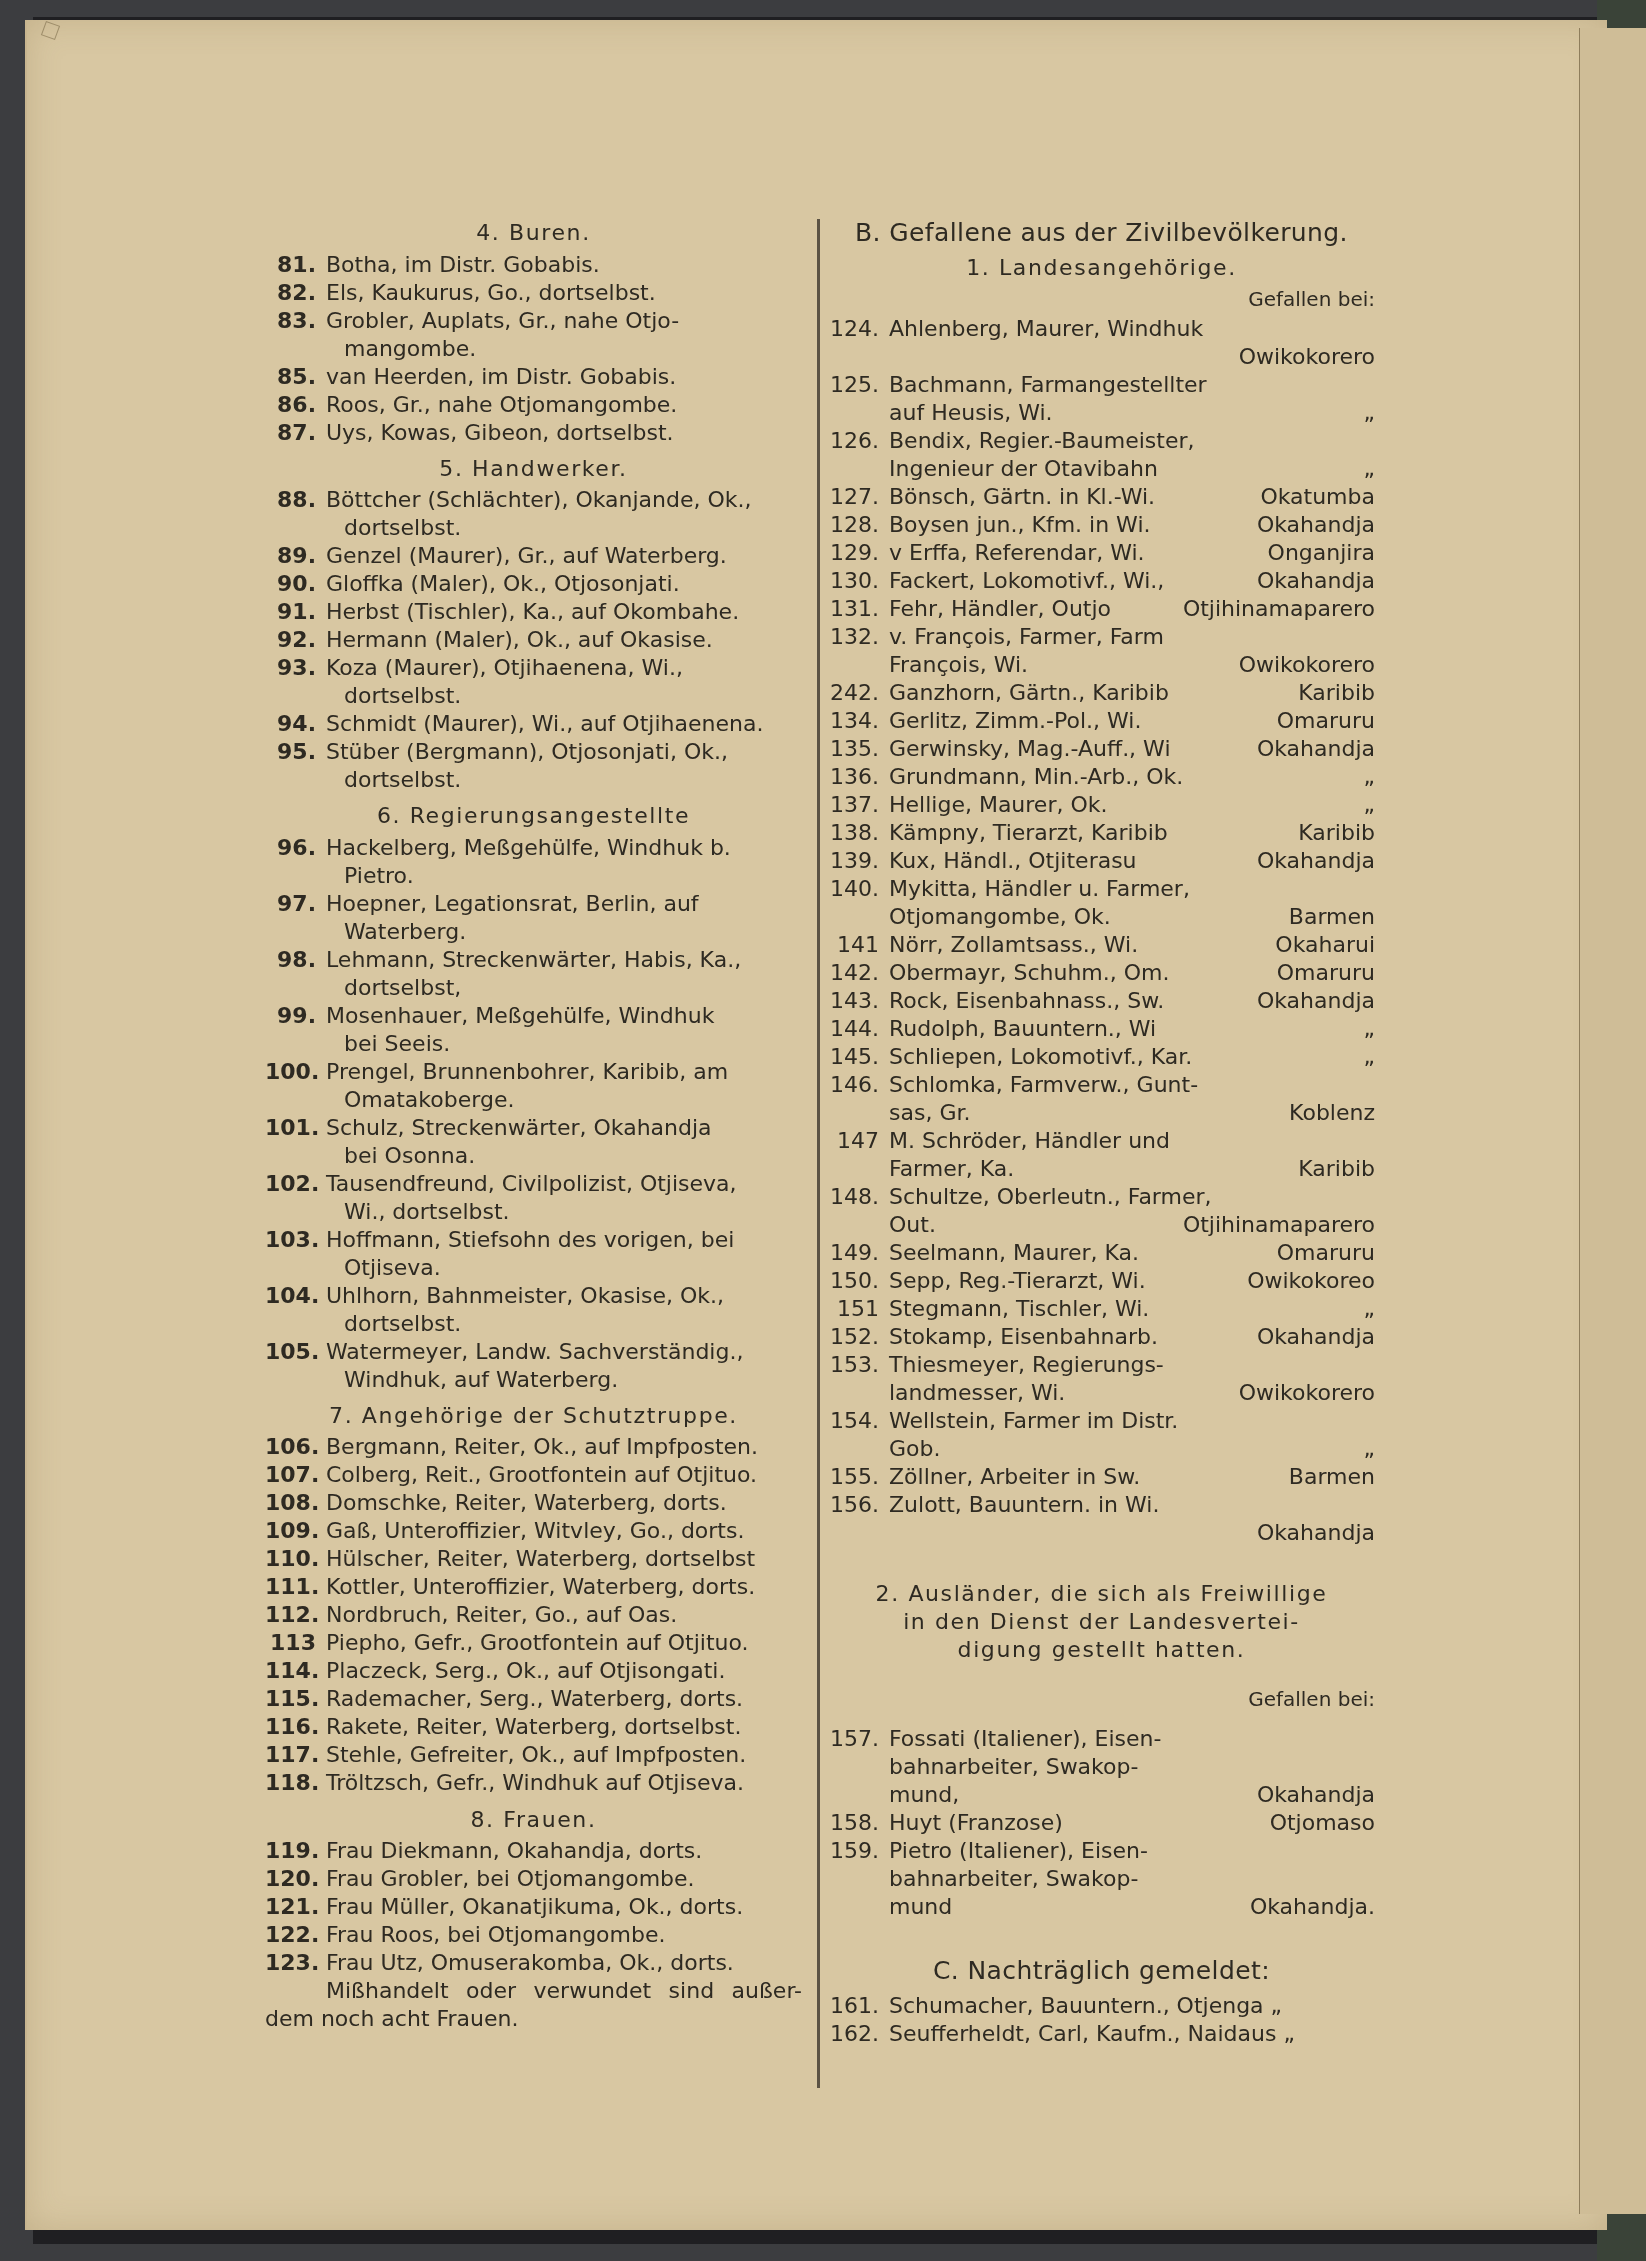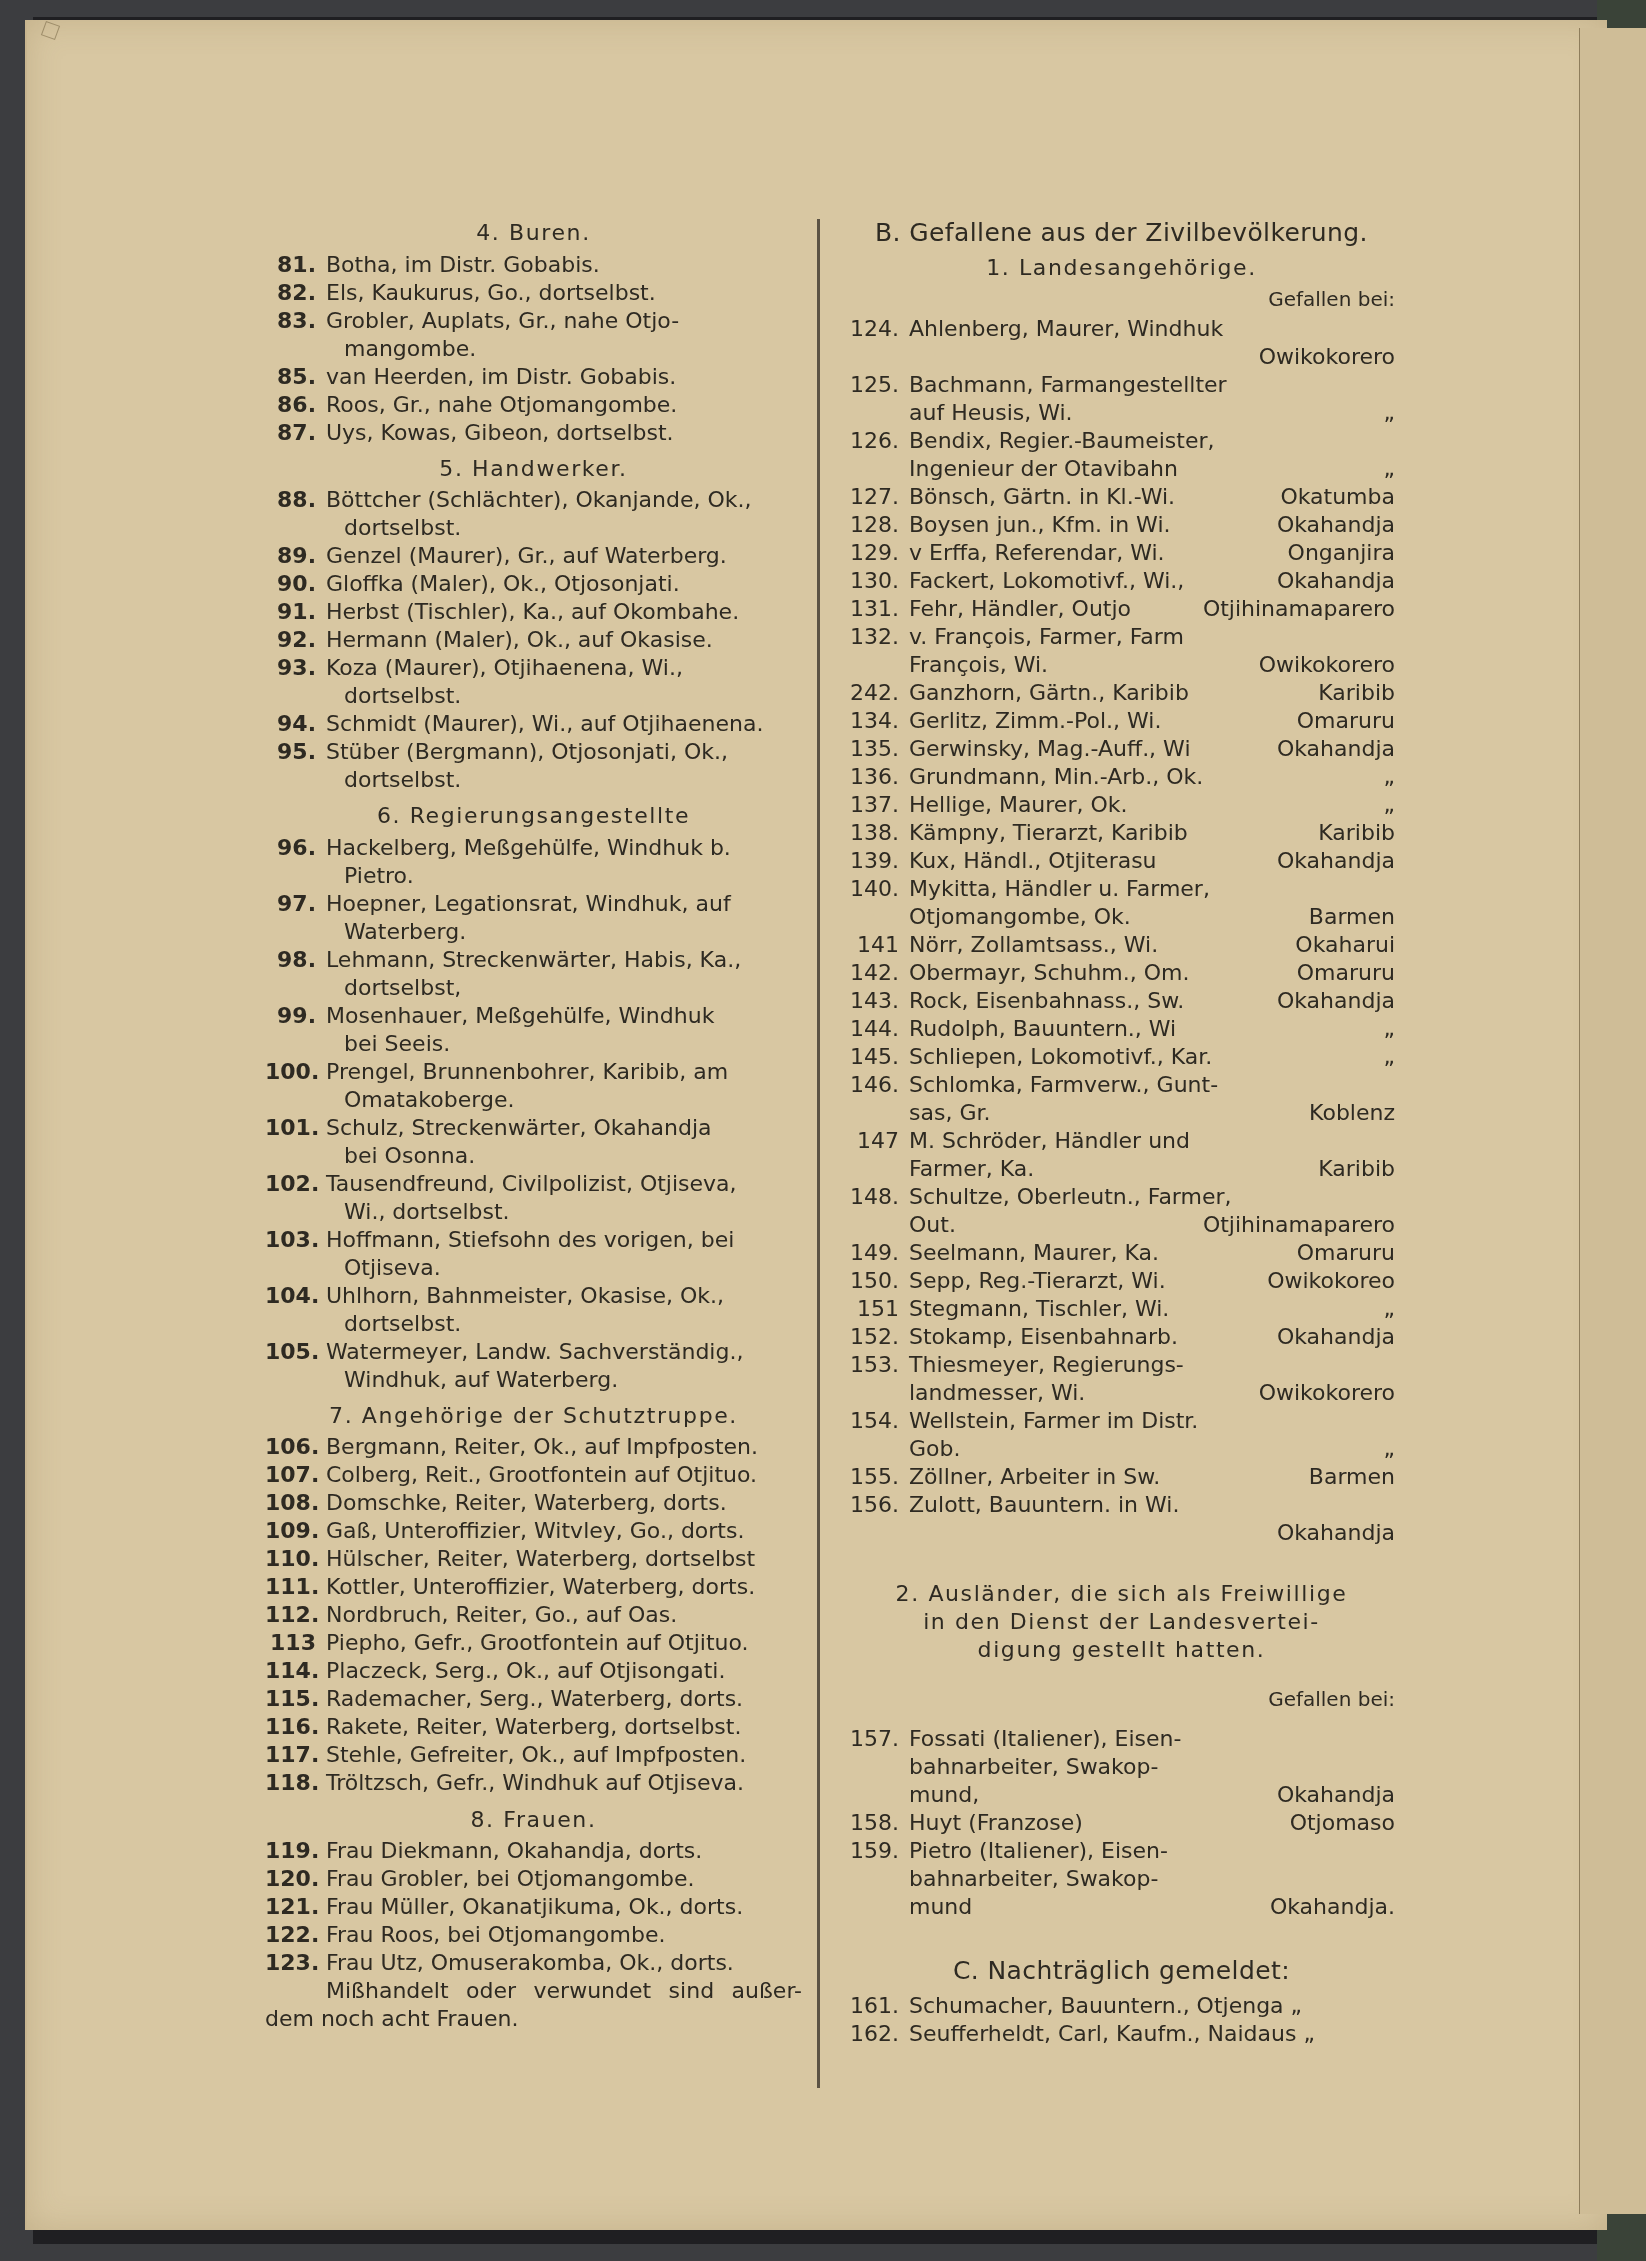--- a/index.html
+++ b/index.html
@@ -30,21 +30,21 @@
   .corner-mark {
     position:absolute; left:43px; top:23px; width:13px; height:13px;
     border:1.6px solid #7b6a4a; transform:rotate(20deg); opacity:.6;
   }
   .col {
     position:absolute; top:216px; color:#2e2a22;
     font-family:"DejaVu Sans", sans-serif;
     font-size:22px; line-height:28px;
   }
   .col-left { left:265px; width:537px; }
-  .col-right { left:848px; width:547px; }
+  .col-right { left:828px; width:547px; }
   .divider {
     position:absolute; left:817px; top:219px; width:2.5px; height:1869px;
     background:#5c5344;
   }
   .sec-h {
     text-align:center; letter-spacing:1.6px; margin:3.3px 0 3.3px 0;
   }
   .big-h { font-size:25px; text-align:center; margin:3.3px 0 6.6px; letter-spacing:0.4px; }
   .entry { display:flex; }
   .num { width:51px; flex:0 0 51px; text-align:right; padding-right:10px; font-weight:bold; }
@@ -164,21 +164,21 @@
     <div class="entry">
       <span class="num">96.</span>
       <span class="txt">
         <span style="display: block;">Hackelberg, Meßgehülfe, Windhuk b.</span>
         <span class="cont">Pietro.</span>
       </span>
     </div>
     <div class="entry">
       <span class="num">97.</span>
       <span class="txt">
-        <span style="display: block;">Hoepner, Legationsrat, Windhuk, auf</span>
+        <span style="display: block;">Hoepner, Legationsrat, Berlin, auf</span>
         <span class="cont">Waterberg.</span>
       </span>
     </div>
     <div class="entry">
       <span class="num">98.</span>
       <span class="txt">
         <span style="display: block;">Lehmann, Streckenwärter, Habis, Ka.,</span>
         <span class="cont">dortselbst,</span>
       </span>
     </div>

